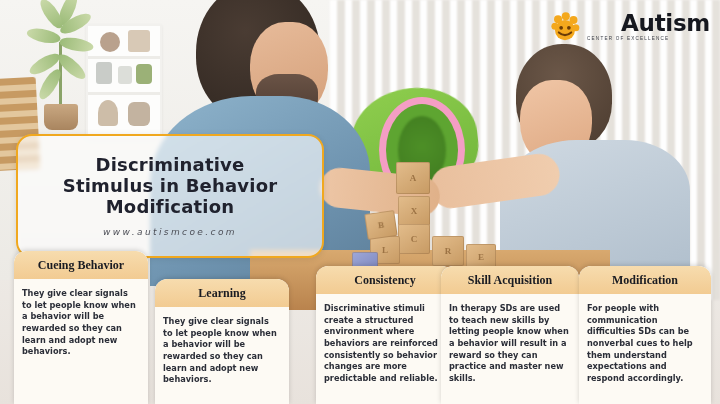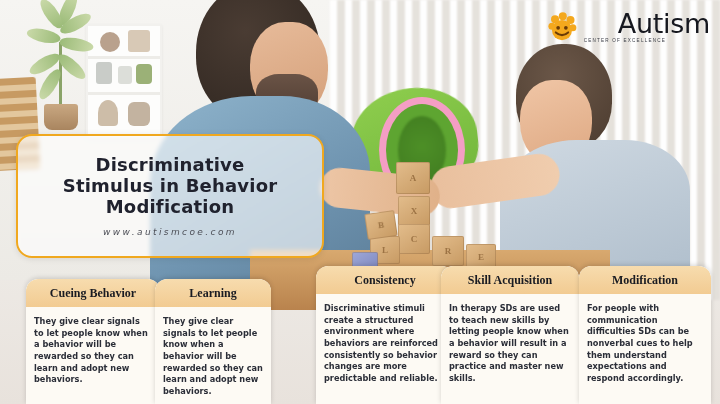--- a/index.html
+++ b/index.html
@@ -91,22 +91,22 @@
   .title-card h1{margin:0;text-align:center;
     font-family:"DejaVu Sans", sans-serif;font-weight:700;
     font-size:18px;line-height:1.16;color:#20222e;letter-spacing:.2px;}
   .title-card .url{margin-top:9px;font-size:9px;letter-spacing:2.4px;
     color:#4d4f57;font-family:"DejaVu Sans",sans-serif;font-style:italic;}
 
   
   .logo{position:absolute;right:10px;top:10px;display:flex;align-items:center;gap:5px;}
   .logo-mark{width:34px;height:34px;position:relative;}
   .logo-txt{display:flex;flex-direction:column;line-height:1;}
-  .logo-txt .nm{font-family:"DejaVu Sans",sans-serif;font-weight:400;
-    font-size:27px;color:#16181f;letter-spacing:-.3px;margin-left:34px;}
+  .logo-txt .nm{font-family:"DejaVu Sans",sans-serif;font-weight:700;
+    font-size:23px;color:#16181f;letter-spacing:-.3px;margin-left:34px;}
   .logo-txt .tag{font-size:4.6px;letter-spacing:1.2px;color:#3a3d46;margin-top:2px;
     font-family:"Liberation Sans",sans-serif;}
 
   
   .cards{position:absolute;left:0;bottom:0;width:720px;height:150px;}
   .card{position:absolute;bottom:0;border-radius:12px 12px 0 0;overflow:hidden;
     background:#fdfaf4;box-shadow:0 -1px 5px rgba(0,0,0,.16);}
   .card .hd{padding:7px 4px 6px;text-align:center;
     background:linear-gradient(180deg,#f7dcae,#f2cb92);
     font-family:"Liberation Serif",serif;font-weight:700;
@@ -218,26 +218,26 @@
     <h1>
       <span>Discriminative</span><br>
       <span>Stimulus in Behavior</span><br>
       <span>Modification</span>
     </h1>
     <div class="url">www.autismcoe.com</div>
   </div>
 
   <div class="cards">
 
-    <div class="card" style="left:26px;width:134px;height:125px;">
+    <div class="card" style="left:14px;width:134px;height:153px;">
       <div class="hd">Cueing Behavior</div>
       <div class="bd">They give clear signals to let people know when a behavior will be rewarded so they can learn and adopt new behaviors.</div>
     </div>
 
-    <div class="card" style="left:155px;width:116px;height:125px;">
+    <div class="card" style="left:155px;width:134px;height:125px;">
       <div class="hd">Learning</div>
       <div class="bd">They give clear signals to let people know when a behavior will be rewarded so they can learn and adopt new behaviors.</div>
     </div>
 
     <div class="card" style="left:296px;width:138px;height:138px;margin-left:20px;">
       <div class="hd">Consistency</div>
       <div class="bd">Discriminative stimuli create a structured environment where behaviors are reinforced consistently so behavior changes are more predictable and reliable.</div>
     </div>
 
     <div class="card" style="left:441px;width:138px;height:138px;">

